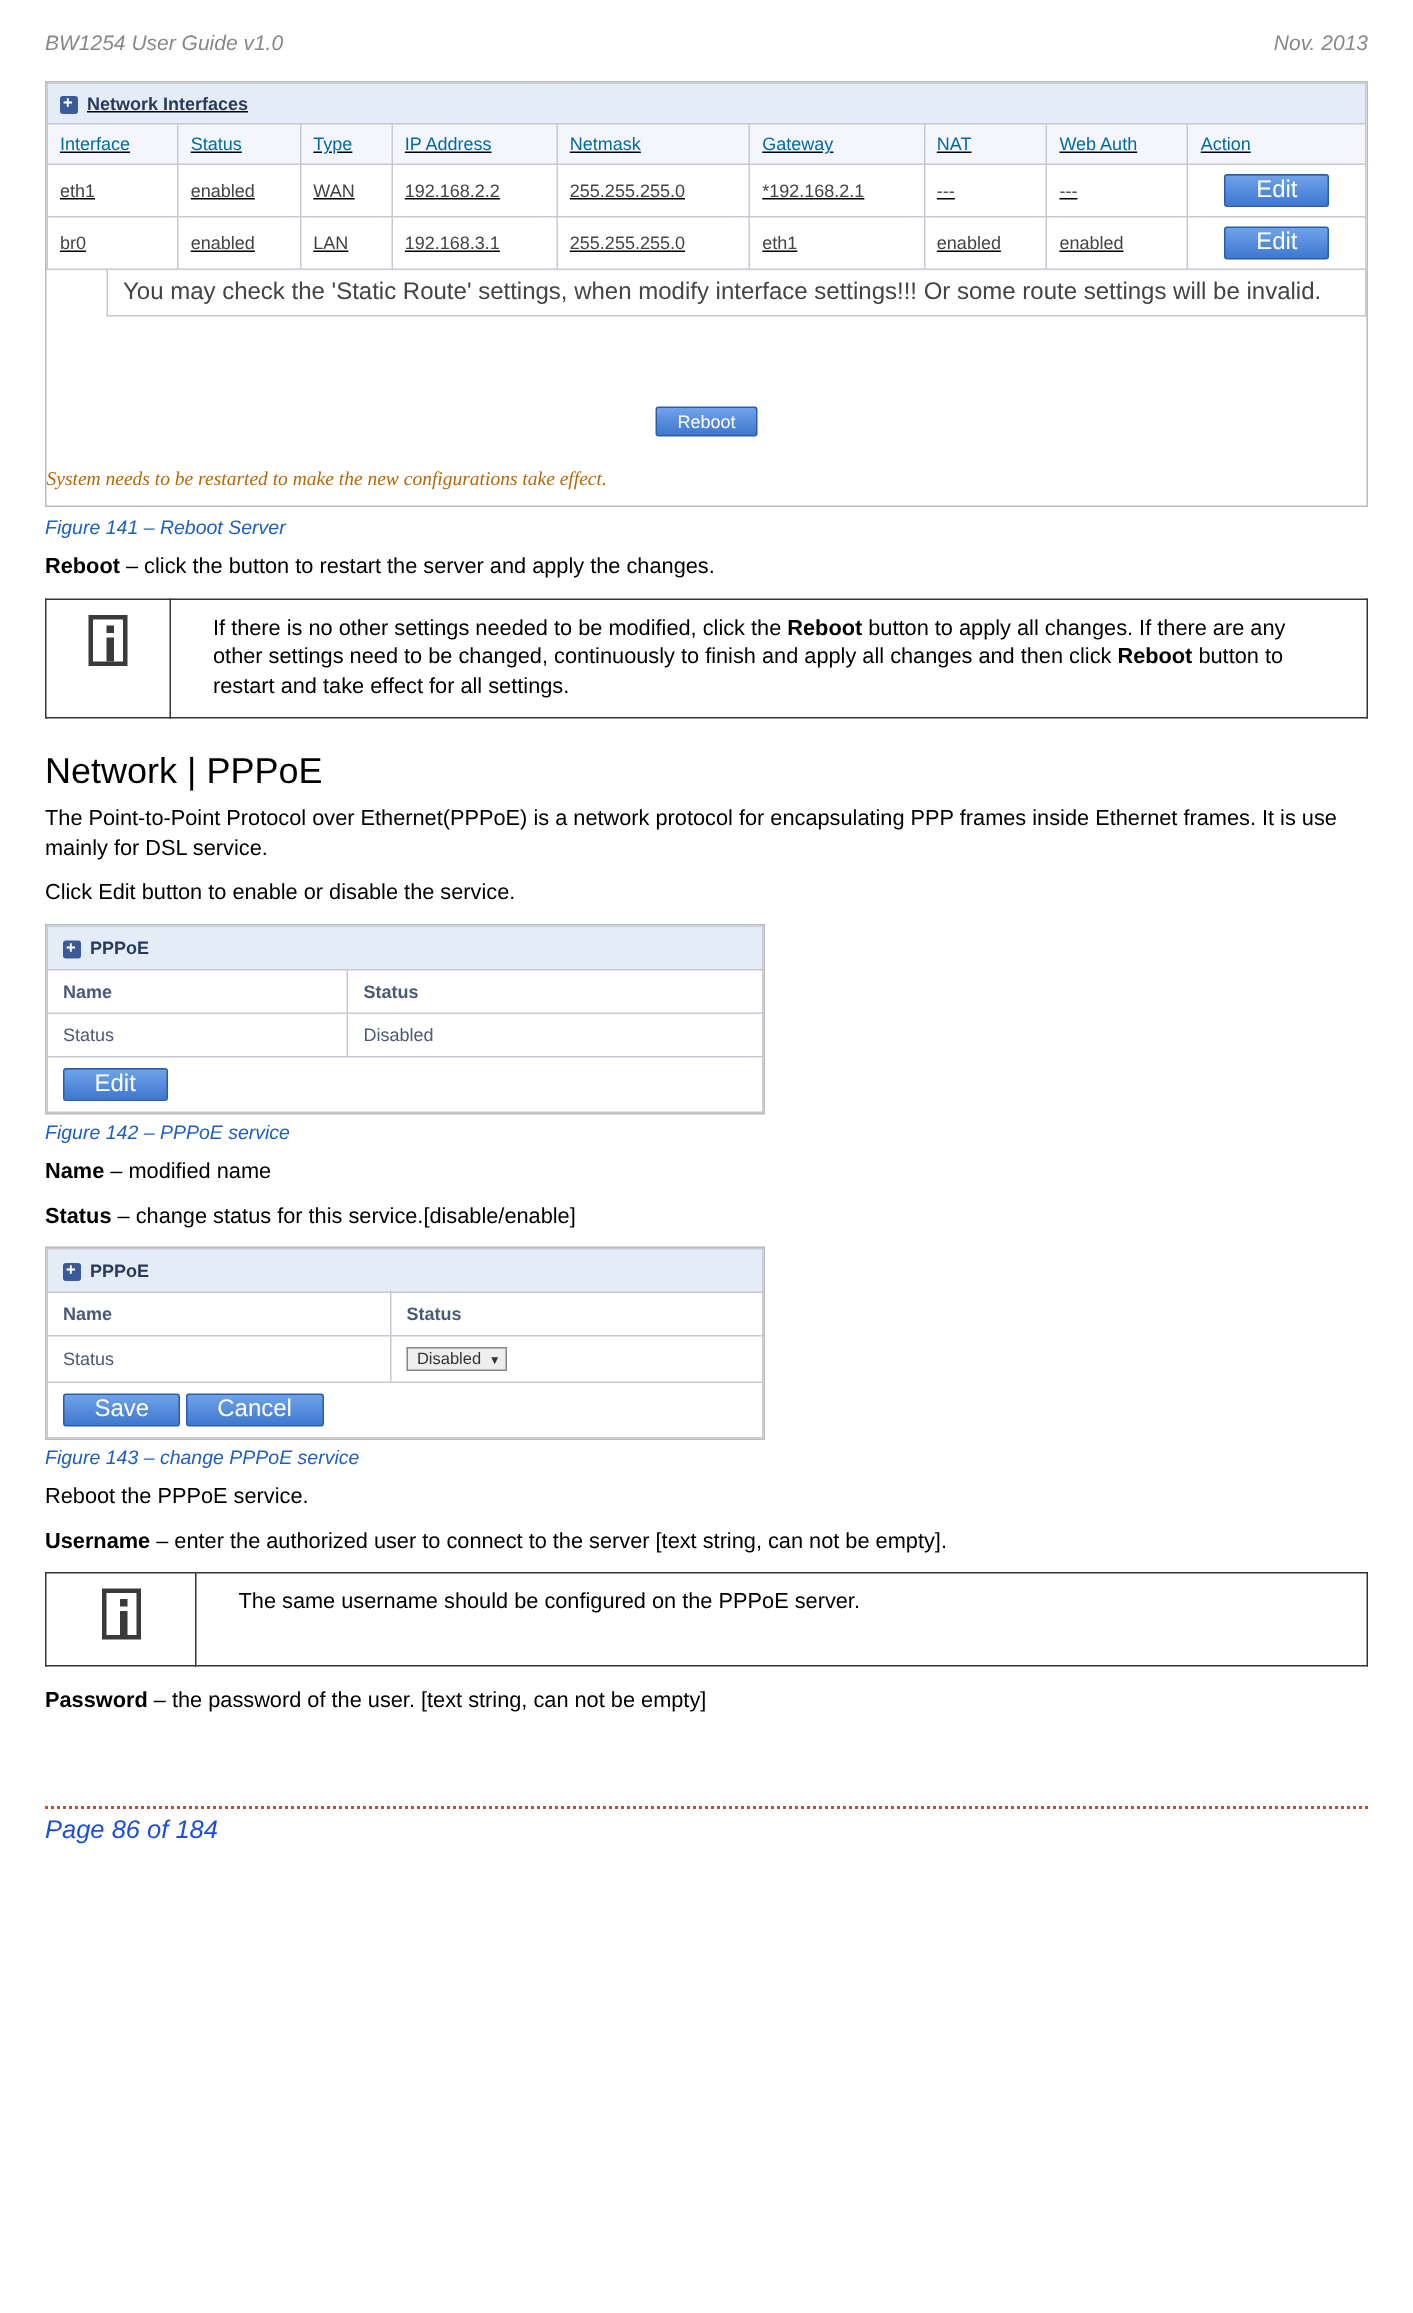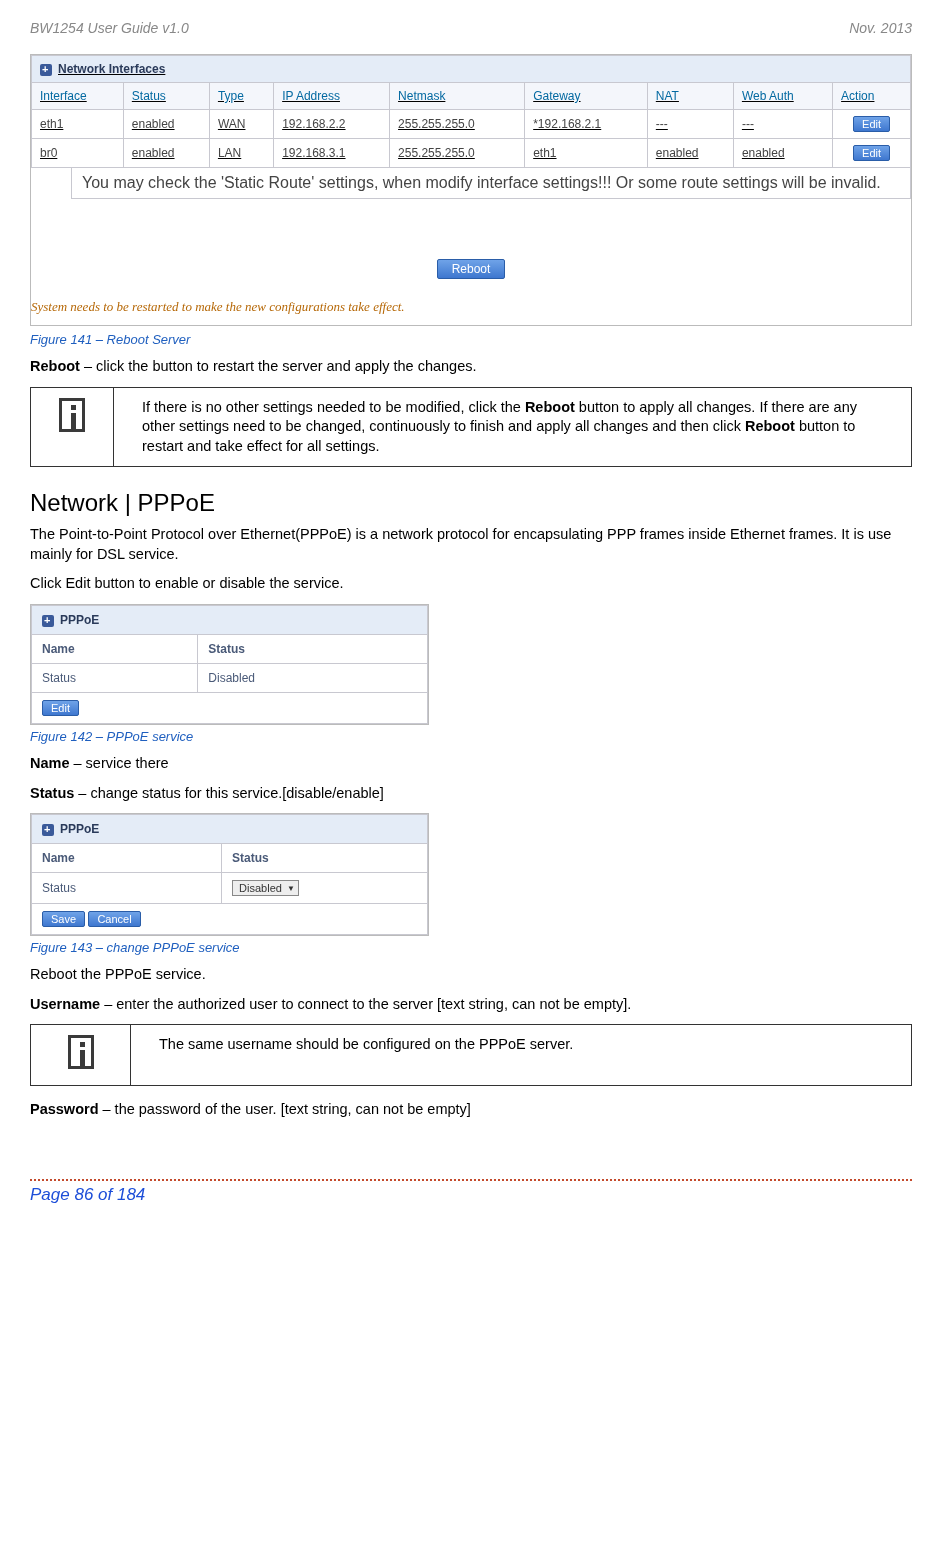--- a/index.html
+++ b/index.html
@@ -9,33 +9,33 @@
 .net-ifaces { border-collapse: collapse; width: 100%; font-size: 12px; text-decoration: underline; }
 .net-ifaces th, .net-ifaces td { border: 1px solid #c8c8d0; padding: 6px 8px; text-align: left; color: #445; }
 .net-title-row td { background: #e4ecf7; padding: 6px 8px; font-weight: bold; color: #2a3a5a; }
 .net-icon { display:inline-block; width:12px; height:12px; background:#3a5a9a; margin-right:6px; vertical-align:middle; border-radius:2px; position:relative; }
 .net-icon::after { content:"+"; color:#fff; font-size:11px; font-weight:bold; position:absolute; left:2px; top:-1px; }
 .net-ifaces th { background: #f4f6fb; color:#0369a1; font-weight:normal; }
 .net-ifaces .data td { background:#fff; color:#444; font-family: Verdana, Arial, sans-serif; }
 .net-note { font-size: 16px; color:#444; padding:6px 10px; border:1px solid #c8c8d0; border-top:none; font-family: Liberation Sans, sans-serif; margin-left: 40px; }
 .reboot-area { text-align:center; padding: 60px 0 20px 0; }
 .btn { display:inline-block; background:linear-gradient(#6fa3e8,#3e77cf); color:#fff; font-size:12px; padding:2px 14px; border:1px solid #2a5da8; border-radius:2px; cursor:pointer; font-family: Verdana, Arial, sans-serif; }
-.btn-sm { padding:1px 8px; font-size:11px; }
+.btn-sm { padding:1px 20px; font-size:16px; }
 .sys-msg { text-align:left; color:#b66807; font-size:13px; padding-bottom:10px; font-family: Georgia, serif; font-style: italic; }
 .caption { color:#1f5fbf; font-style: italic; font-size: 13px; margin: 4px 0 10px 0; }
 .para { margin: 8px 0 10px 0; font-size: 14.5px; line-height: 1.35; }
 .para strong { font-weight: bold; }
 .info-table { border-collapse: collapse; width:100%; margin: 4px 0 14px 0; }
 .info-table td { border:1px solid #333; padding:10px 28px; vertical-align:top; font-size:14.5px; line-height:1.35; }
 .info-icon-cell { width:60px; text-align:center; vertical-align:middle; }
 .info-icon { display:inline-block; width:26px; height:34px; border:3px solid #3a3a3a; position:relative; }
 .info-icon::after { content:""; position:absolute; left:9px; top:4px; width:5px; height:5px; background:#3a3a3a; }
 .info-icon::before { content:""; position:absolute; left:9px; top:12px; width:5px; height:16px; background:#3a3a3a; }
 h2.section { font-family: Arial, sans-serif; font-weight: normal; font-size: 24px; margin: 22px 0 8px 0; }
-.pppoe-shot { border:1px solid #bbb; width: 399px; margin-bottom:4px; }
+.pppoe-shot { border:1px solid #bbb; width: 480px; margin-bottom:4px; }
 .pppoe-table { border-collapse: collapse; width:100%; font-size:12px; font-family: Verdana, Arial, sans-serif; }
 .pppoe-table td, .pppoe-table th { border:1px solid #c8c8d0; padding:7px 10px; text-align:left; color:#4a5a78; }
 .pppoe-title td { background:#e4ecf7; font-weight:bold; color:#2a3a5a; }
 .pppoe-action { text-align:center; padding:8px; }
 .select-fake { display:inline-block; border:1px solid #888; background:#eee; color:#333; font-size:11px; padding:1px 16px 1px 6px; position:relative; font-family: Verdana, Arial, sans-serif; }
 .select-fake::after { content:"▼"; font-size:8px; position:absolute; right:3px; top:3px; color:#333; }
 .footer { margin-top: 60px; }
 .dotted { border:none; border-top:2px dotted #c44a2c; margin:0; }
 .pagefoot { text-align:left; color:#1d4ed8; font-style:italic; font-size:17px; margin-top:4px; }
 </style>
@@ -126,21 +126,21 @@
           <td>Disabled</td>
         </tr>
     <tr>
           <td colspan="2" class="pppoe-action"><span class="btn btn-sm">Edit</span></td>
         </tr>
   </tbody>
     </table>
 </div>
 <div class="caption">Figure 142 – PPPoE service</div>
 
-<p class="para"><strong>Name</strong><span> – service there</span></p>
+<p class="para"><strong>Name</strong><span> – modified name</span></p>
 <p class="para"><strong>Status</strong><span> – change status for this service.[disable/enable]</span></p>
 
 <div class="pppoe-shot">
   <table class="pppoe-table">
     <tbody>
         <tr class="pppoe-title">
           <td colspan="2"><span class="net-icon"></span><span>PPPoE</span></td>
         </tr>
     <tr>
           <th style="width:48%">Name</th>

